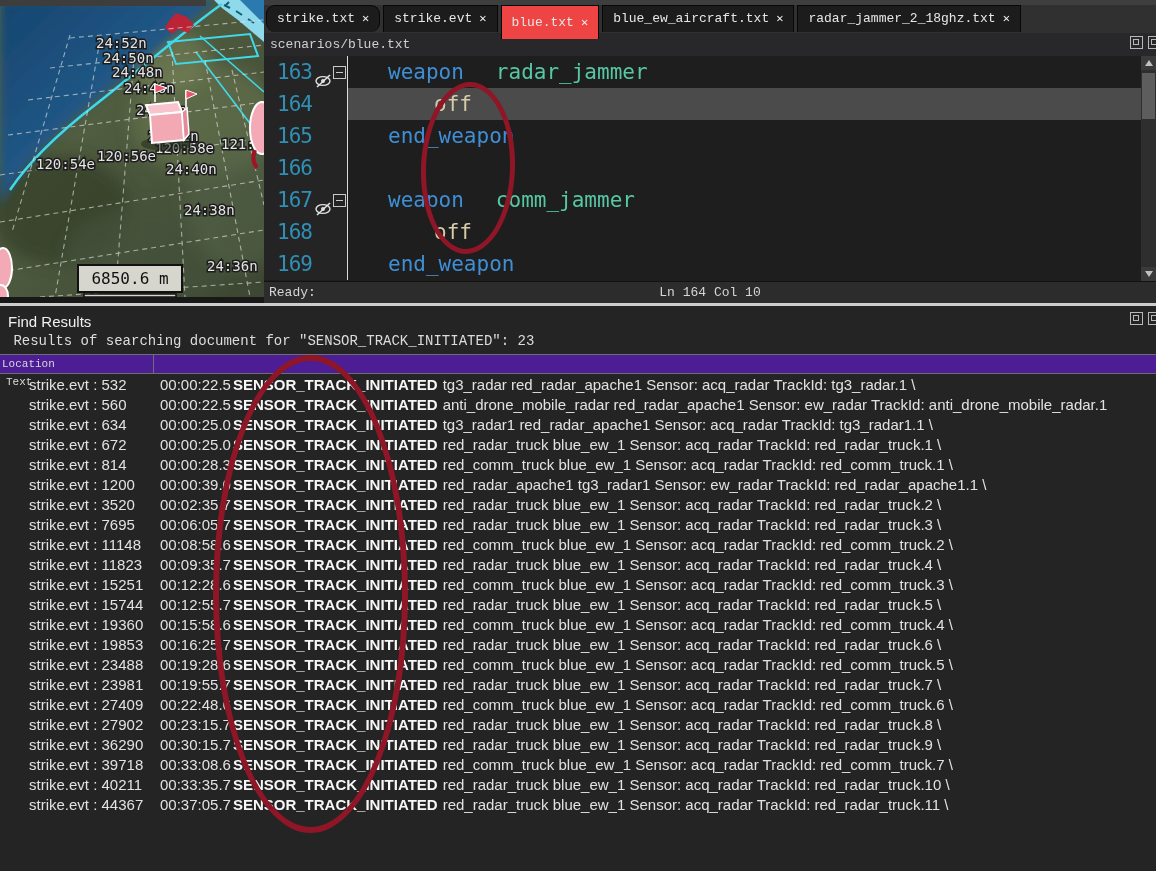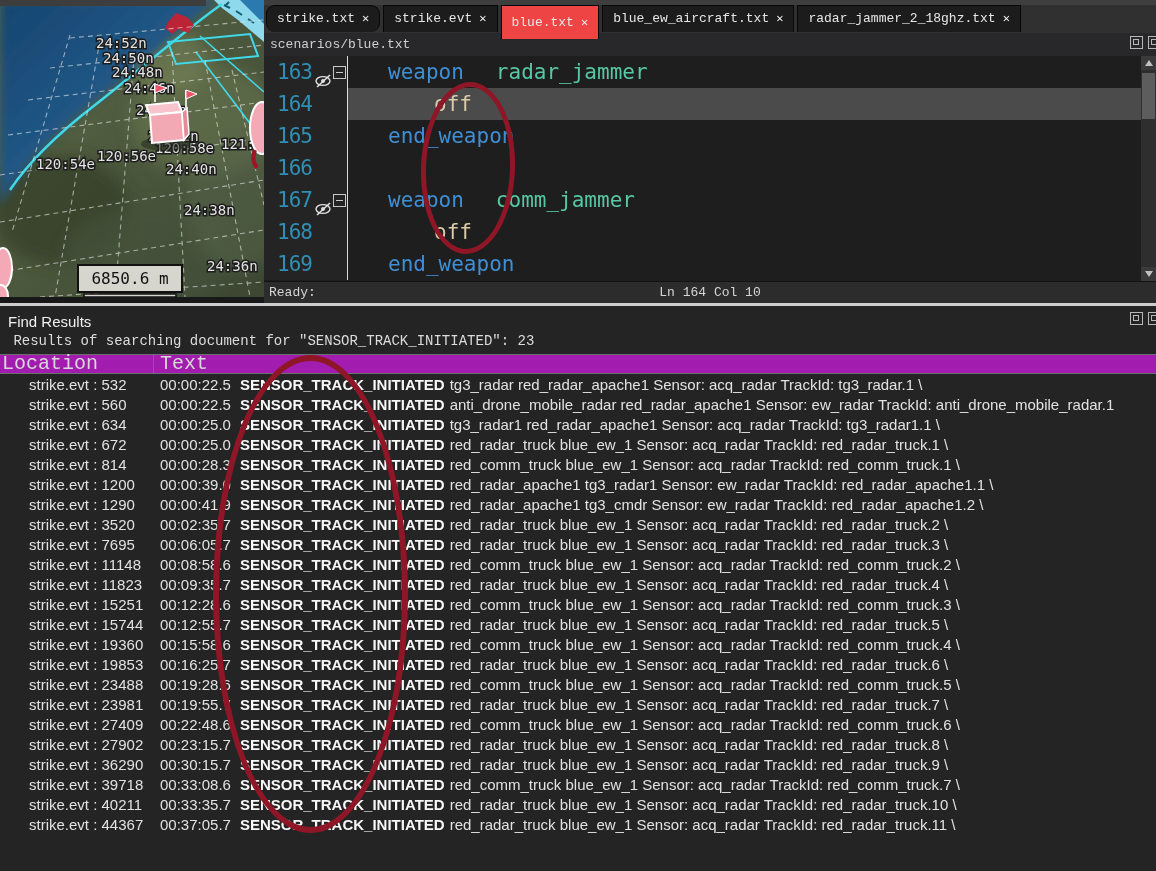--- a/index.html
+++ b/index.html
@@ -56,30 +56,30 @@
 
   
   #splitter{position:absolute;left:0;top:303px;width:1156px;height:3px;background:#cdcdcd;}
   #grip{position:absolute;left:562px;top:308px;width:34px;height:3px;
         background:repeating-linear-gradient(90deg,#8f8f8f 0 3px,transparent 3px 6px);}
 
   
   #find-panel{position:absolute;left:0;top:306px;width:1156px;height:565px;background:#242424;overflow:hidden;}
   .fr-title{position:absolute;left:8px;top:7px;color:#f0f0f0;font-size:15px;}
   .fr-summary{position:absolute;left:5px;top:27px;color:#dcdcdc;font-family:"Liberation Mono",monospace;font-size:14px;white-space:pre;}
-  .fr-head{position:absolute;left:0;top:48px;width:100%;height:20px;background:#a21caf;
+  .fr-head{position:absolute;left:0;top:48px;width:100%;height:20px;background:#4c1d95;
            border-top:1px solid #6e6e6e;border-bottom:1px solid #6e6e6e;box-sizing:border-box;display:flex;
-           color:#d8d8d8;font-family:"Liberation Mono",monospace;font-size:20px;line-height:18px;}
+           color:#d8d8d8;font-family:"Liberation Mono",monospace;font-size:11px;line-height:18px;flex-direction:column;}
   .fr-head .h-loc{width:154px;flex:none;border-right:1px solid #6e6e6e;padding-left:2px;box-sizing:border-box;}
   .fr-head .h-text{padding-left:6px;}
   .fr-rows{position:absolute;left:0;top:69px;width:100%;}
   .fr-row{display:flex;height:20px;line-height:20px;font-size:15px;color:#e2e2e2;white-space:nowrap;overflow:hidden;}
   .fr-loc{width:154px;flex:none;padding-left:29px;box-sizing:border-box;overflow:hidden;}
   .fr-text{flex:1;padding-left:6px;overflow:hidden;}
-  .t-time{margin-right:9px;}
+  .t-time{margin-right:2px;}
   .t-kw{font-weight:bold;color:#f7f7f7;margin-right:5px;}
 
   
   .annot{position:absolute;border-radius:50%;pointer-events:none;z-index:50;}
   #annot-1{left:421px;top:82px;width:84px;height:162px;border:5px solid #8e1627;transform:rotate(2deg);}
   #annot-2{left:213px;top:355px;width:183px;height:466px;border:6px solid #8e1627;}
 </style>
 </head>
 <body>
 
@@ -344,24 +344,20 @@
         <div class="fr-row">
           <div class="fr-loc">strike.evt : 814</div>
           <div class="fr-text"><span class="t-time">00:00:28.3</span><span class="t-kw">SENSOR_TRACK_INITIATED</span><span class="t-detail">red_comm_truck blue_ew_1 Sensor: acq_radar TrackId: red_comm_truck.1 \</span></div>
         </div>
 
         <div class="fr-row">
           <div class="fr-loc">strike.evt : 1200</div>
           <div class="fr-text"><span class="t-time">00:00:39.0</span><span class="t-kw">SENSOR_TRACK_INITIATED</span><span class="t-detail">red_radar_apache1 tg3_radar1 Sensor: ew_radar TrackId: red_radar_apache1.1 \</span></div>
         </div>
 
-        <div class="fr-row">
-          <div class="fr-loc">strike.evt : 1290</div>
-          <div class="fr-text"><span class="t-time">00:00:41.9</span><span class="t-kw">SENSOR_TRACK_INITIATED</span><span class="t-detail">red_radar_apache1 tg3_cmdr Sensor: ew_radar TrackId: red_radar_apache1.2 \</span></div>
-        </div>
 
         <div class="fr-row">
           <div class="fr-loc">strike.evt : 3520</div>
           <div class="fr-text"><span class="t-time">00:02:35.7</span><span class="t-kw">SENSOR_TRACK_INITIATED</span><span class="t-detail">red_radar_truck blue_ew_1 Sensor: acq_radar TrackId: red_radar_truck.2 \</span></div>
         </div>
 
         <div class="fr-row">
           <div class="fr-loc">strike.evt : 7695</div>
           <div class="fr-text"><span class="t-time">00:06:05.7</span><span class="t-kw">SENSOR_TRACK_INITIATED</span><span class="t-detail">red_radar_truck blue_ew_1 Sensor: acq_radar TrackId: red_radar_truck.3 \</span></div>
         </div>

